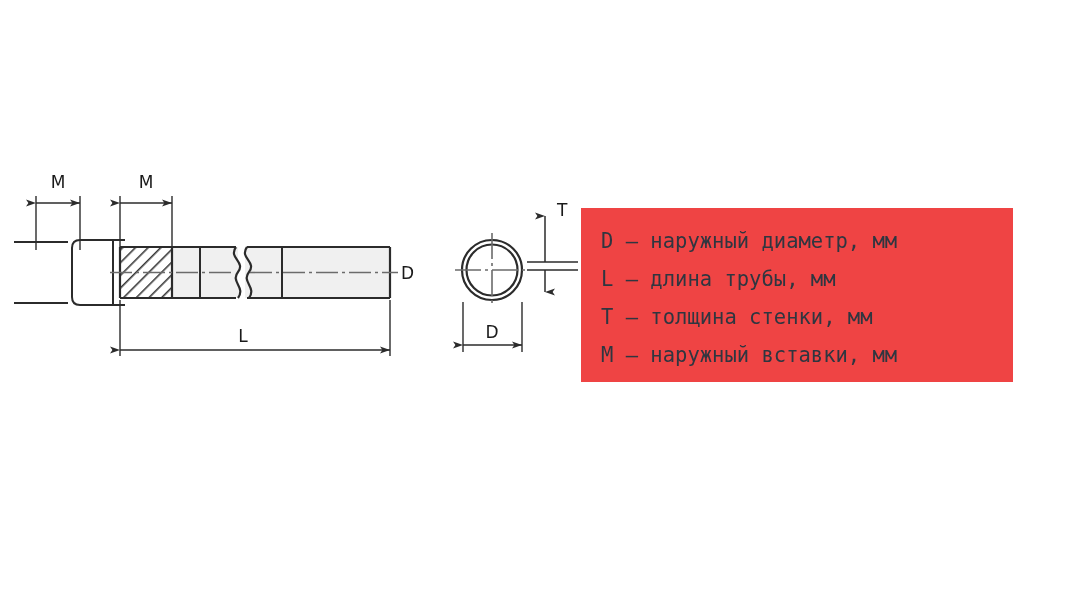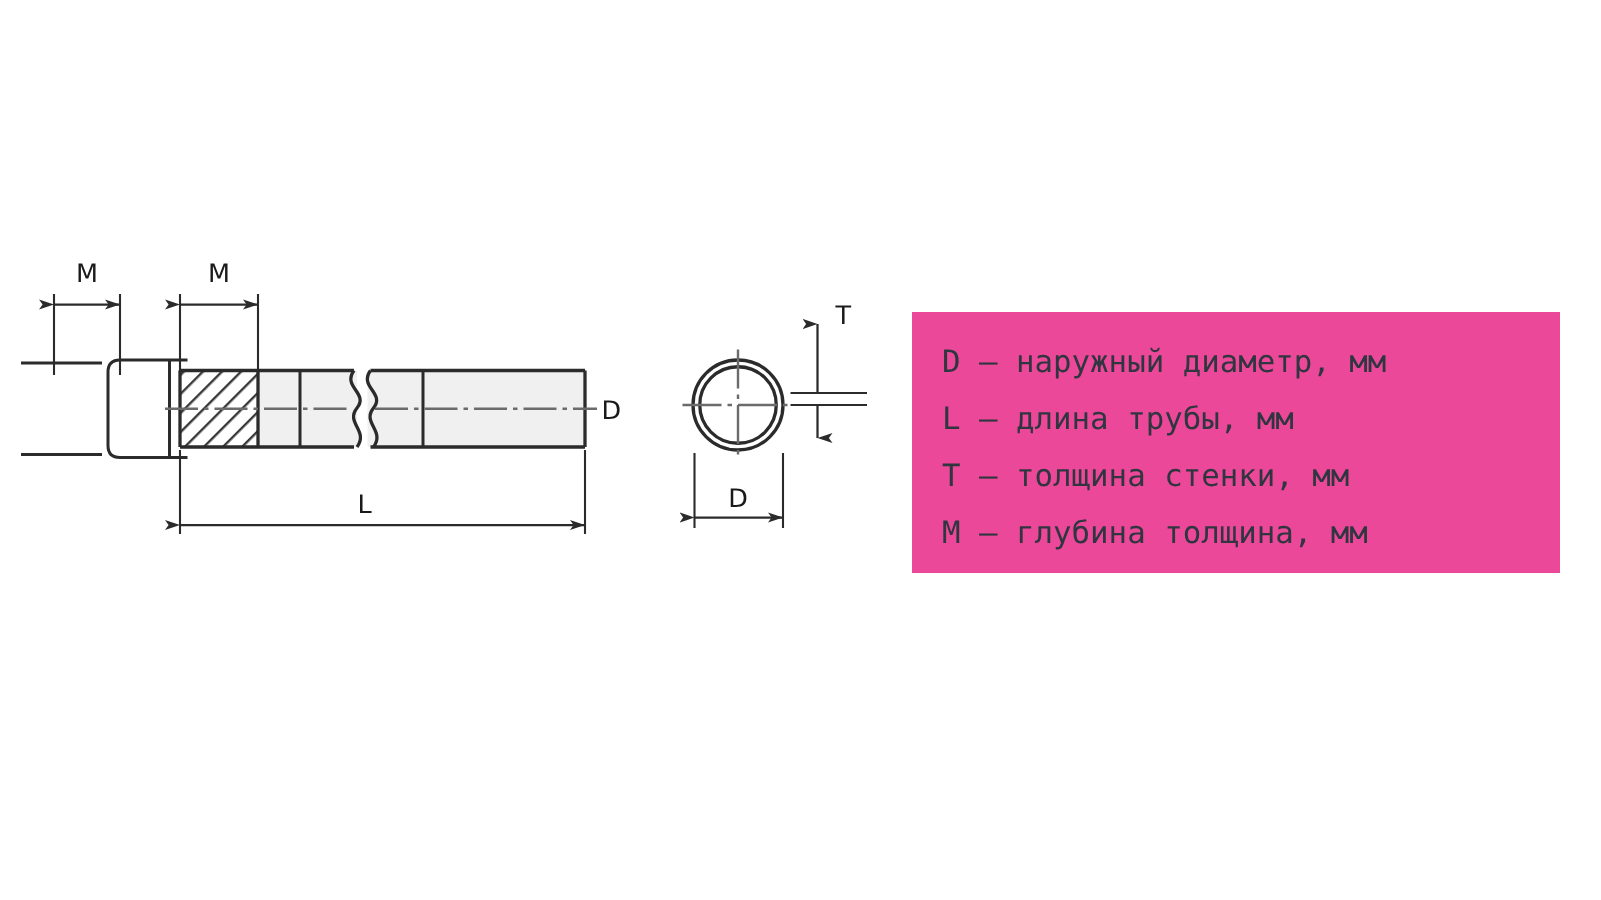--- a/index.html
+++ b/index.html
@@ -24,25 +24,25 @@
   svg.drawing {
     position: absolute;
     left: 0;
     top: 0;
     width: 1067px;
     height: 600px;
     display: block;
   }
   .legend-box {
     position: absolute;
-    left: 608px;
+    left: 581px;
     top: 208px;
     width: 432px;
     height: 174px;
-    background: #ec4899;
+    background: #ef4444;
     box-sizing: border-box;
     padding: 14px 0 0 20px;
   }
   .legend-line {
     font-family: "DejaVu Sans Mono", monospace;
     font-size: 20.5px;
     line-height: 38px;
     color: #2f3640;
     letter-spacing: 0px;
     white-space: pre;
@@ -153,16 +153,16 @@
       <line x1="545" y1="216" x2="545" y2="262" stroke="#2b2b2b" stroke-width="1.5" marker-end="url(#arrUp)" transform="rotate(180 545 239)"></line>
       <line x1="545" y1="270" x2="545" y2="292" stroke="#2b2b2b" stroke-width="1.5" marker-end="url(#arrUp)"></line>
       <text class="dim-label" x="557" y="216" text-anchor="start">T</text>
     </g>
   </svg>
 
   <div class="legend-box">
     <div class="legend-line">D – наружный диаметр, мм</div>
     <div class="legend-line">L – длина трубы, мм</div>
     <div class="legend-line">T – толщина стенки, мм</div>
-    <div class="legend-line">M – глубина толщина, мм</div>
+    <div class="legend-line">M – наружный вставки, мм</div>
   </div>
 
 </div>
 
 </body></html>

